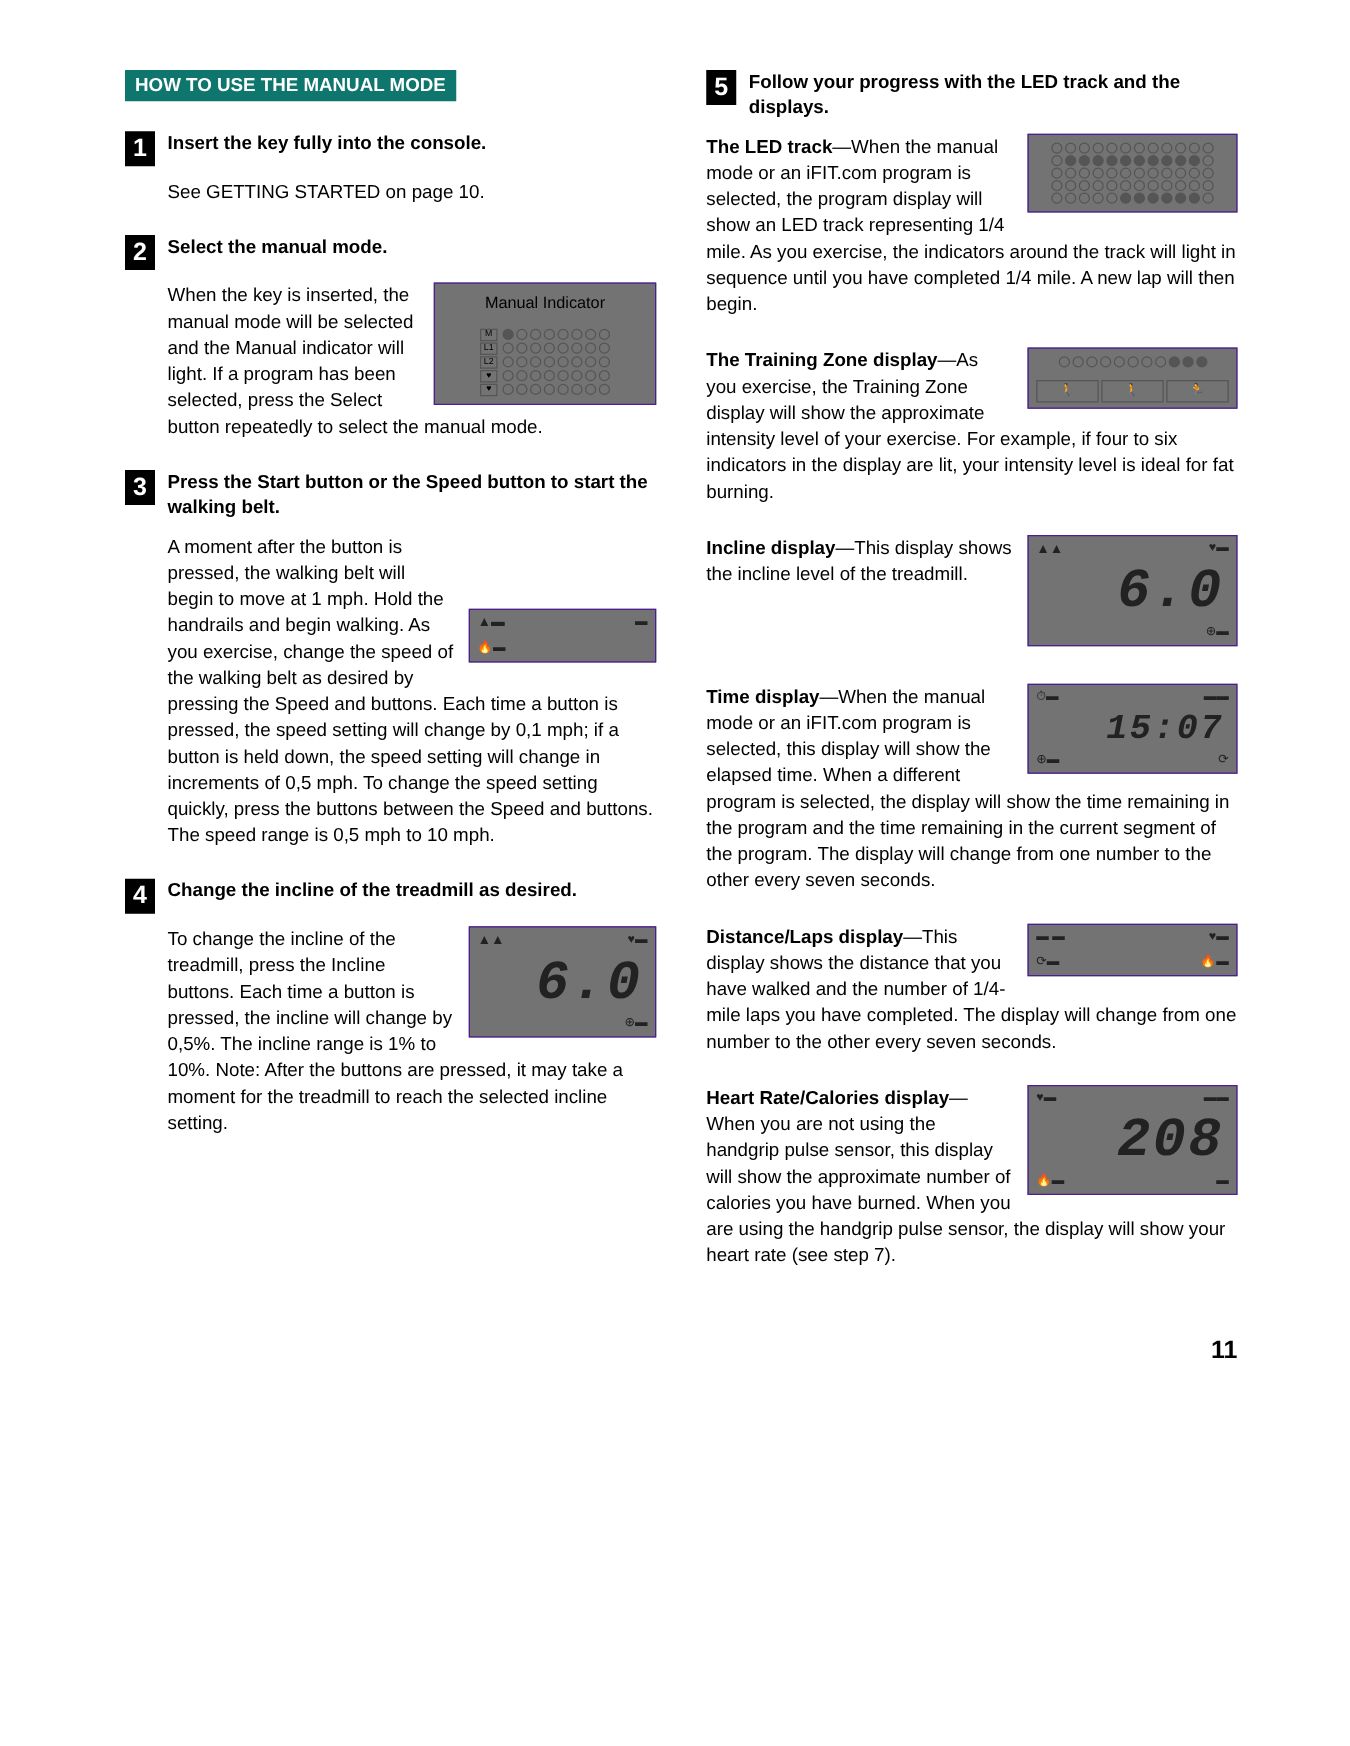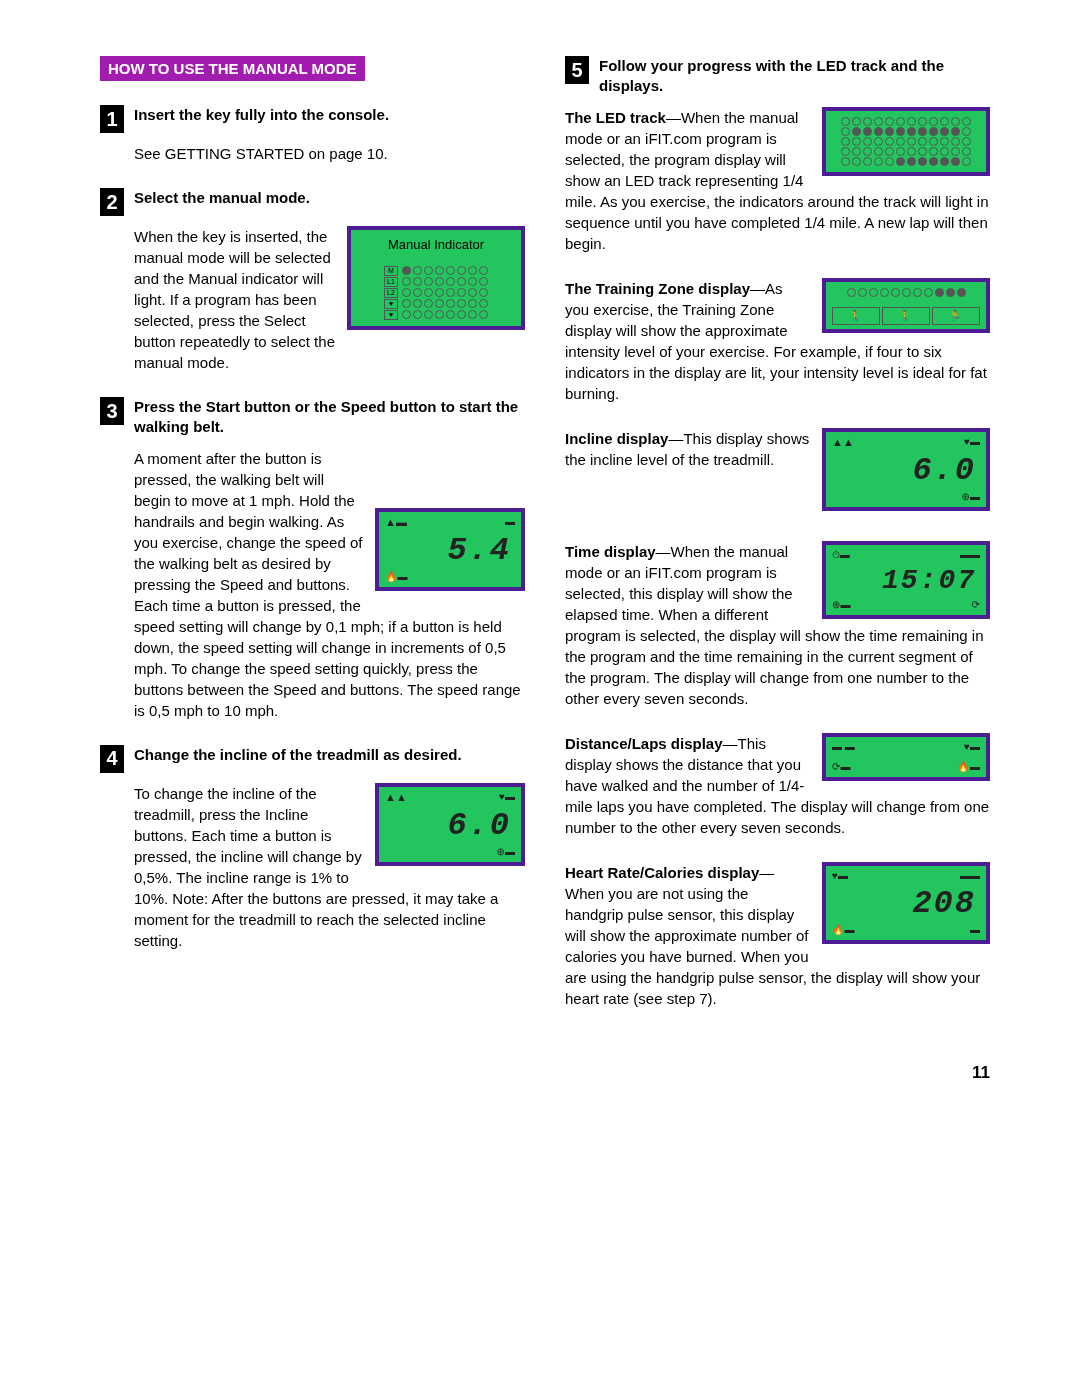--- a/index.html
+++ b/index.html
@@ -18,21 +18,21 @@
   }
   .cols {
     display: flex;
     gap: 40px;
   }
   .col {
     flex: 1;
     min-width: 0;
   }
   .heading-bar {
-    background: #a21caf;
+    background: #0f766e;
     color: #fff;
     font-weight: bold;
     padding: 4px 8px;
     display: inline-block;
     margin-bottom: 24px;
     font-size: 15px;
   }
   .step {
     display: flex;
     align-items: flex-start;
@@ -58,23 +58,23 @@
   .para {
     margin: 10px 0 24px 34px;
     line-height: 1.4;
   }
   .para.tight { margin-left: 0; }
   .wrap-box {
     float: right;
     margin: 0 0 4px 12px;
   }
   .fig {
-    border: 4px solid #4c1d95;
+    border: 1px solid #4c1d95;
     box-sizing: border-box;
-    background: #22c55e;
+    background: #737373;
   }
   .fig-inner {
     padding: 6px 8px;
     font-size: 13px;
     text-align: center;
   }
   .dots-row {
     display: flex;
     gap: 2px;
     justify-content: center;
@@ -86,21 +86,21 @@
   }
   .dot.fill { background: #555; }
   .dots-block { padding: 5px 6px; }
   .row-label {
     font-size: 7px; width: 14px; height: 10px; border:1px solid #555;
     display:inline-flex; align-items:center; justify-content:center;
     margin-right:2px; box-sizing:border-box;
   }
   .seg {
     font-family: "Courier New", monospace;
-    font-size: 32px;
+    font-size: 44px;
     letter-spacing: 2px;
     text-align: right;
     padding: 2px 10px 0 10px;
     line-height: 1;
     font-style: italic;
     font-weight: bold;
     color: #222;
   }
   .seg.sm { font-size: 28px; }
   .fig-top, .fig-bot {
@@ -111,21 +111,21 @@
   .tz-bars {
     display: flex; gap: 2px; padding: 4px 6px;
   }
   .tz-cell {
     flex:1; height: 18px; border:1px solid #555; box-sizing:border-box;
     display:flex; align-items:center; justify-content:center; font-size:10px;
   }
   .page-num {
     text-align: right;
     font-weight: bold;
-    font-size: 17px;
+    font-size: 20px;
     margin-top: 30px;
   }
   .clearfix::after { content:""; display:block; clear:both; }
   b { font-weight: bold; }
 </style>
 </head>
 <body>
 
 <div class="page">
   <div class="cols">
@@ -216,21 +216,20 @@
         <div class="step-num">3</div>
         <div class="step-title">Press the Start button or the Speed     button to start the walking belt.</div>
       </div>
       <div class="para clearfix">
         <div class="wrap-box" style="width:150px; margin-top:60px;">
           <div class="fig">
             <div class="fig-top">
                 <span class="tri">▲▬</span>
                 <span>▬</span>
               </div>
-            <div class="seg">5.4</div>
             <div class="fig-bot">
                 <span>🔥▬</span>
                 <span></span>
               </div>
           </div>
         </div>
         <span>A moment after the button is pressed, the walking belt will begin to move at 1 mph. Hold the handrails and begin walking. As you exercise, change the speed of the walking belt as desired by pressing the Speed    and     buttons. Each time a button is pressed, the speed setting will change by 0,1 mph; if a button is held down, the speed setting will change in increments of 0,5 mph. To change the speed setting quickly, press the buttons between the Speed     and     buttons. The speed range is 0,5 mph to 10 mph.</span>
       </div>
 
       

